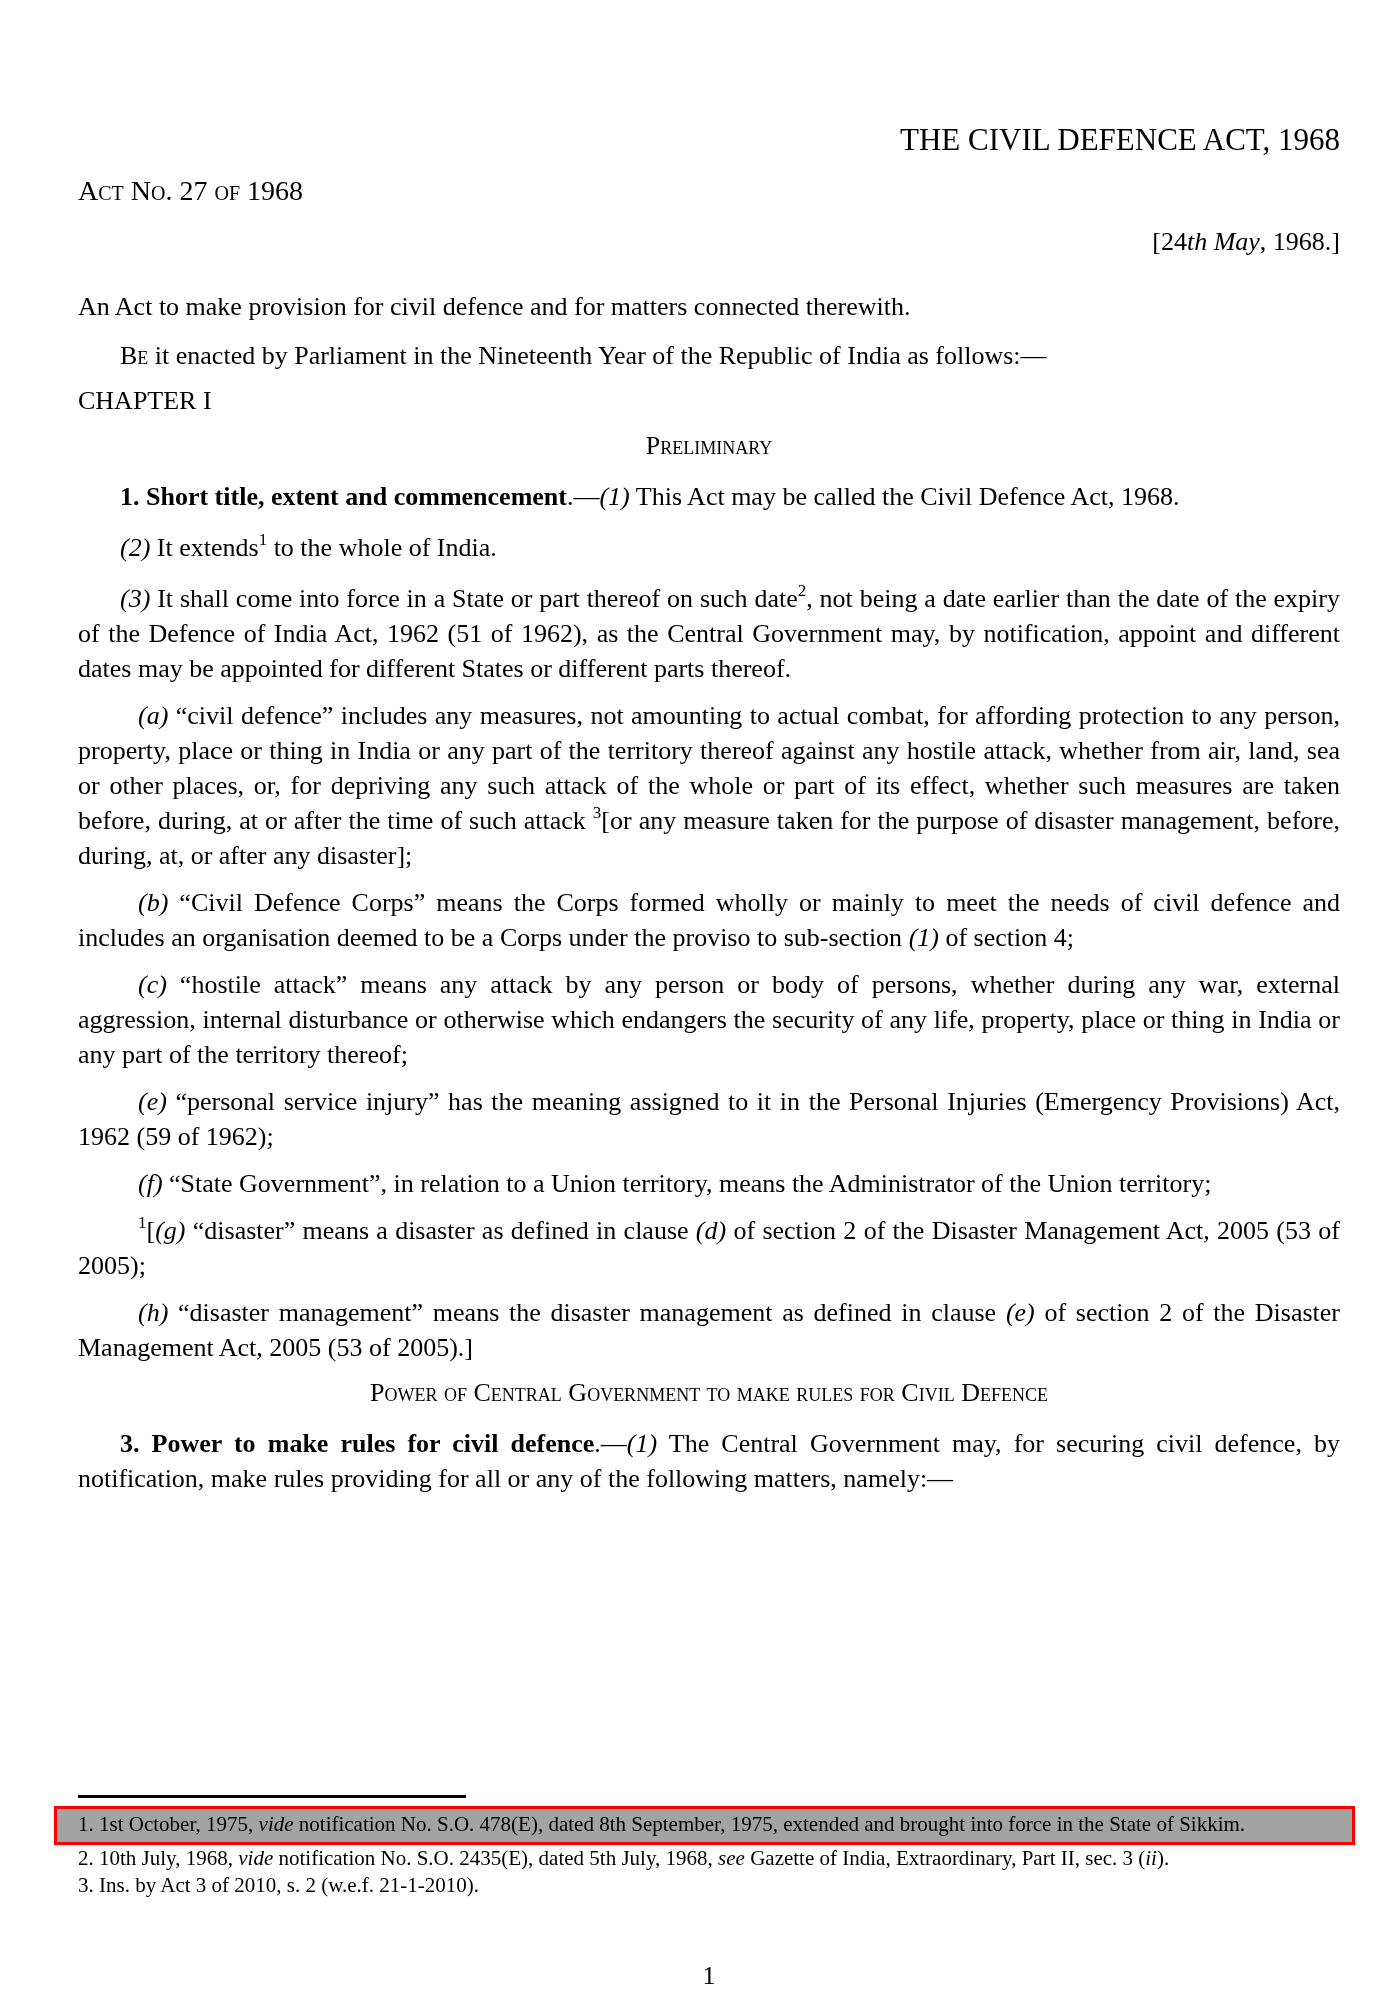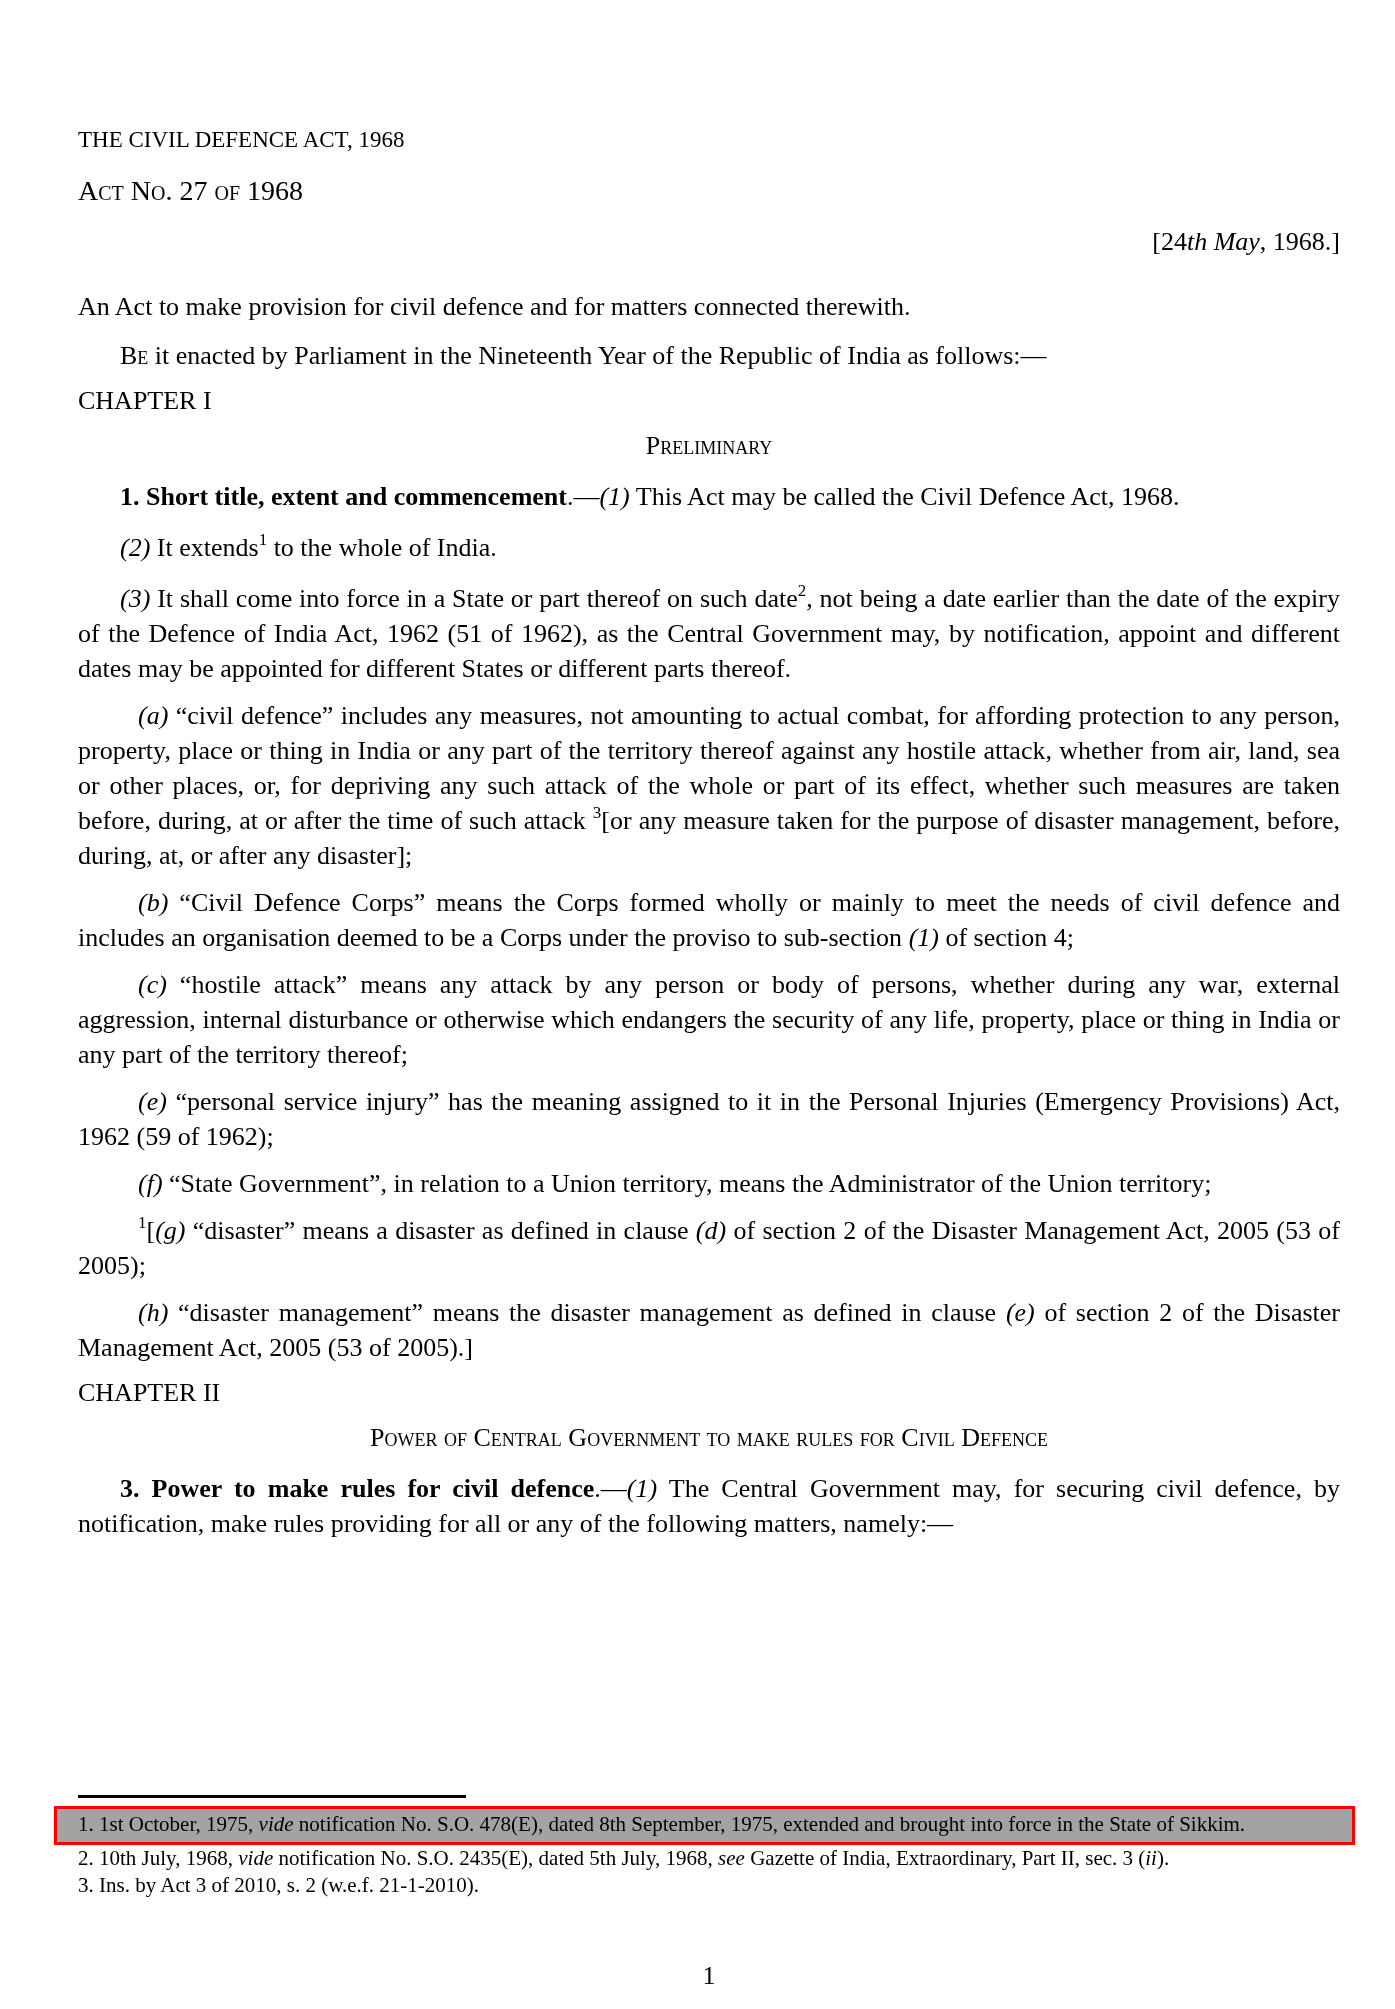--- a/index.html
+++ b/index.html
@@ -11,21 +11,21 @@
     font-family:"Liberation Serif", serif;
     color:#000;
     overflow:hidden;
   }
   .content {
     padding:122px 55px 0 78px;
     font-size:26px;
     line-height:35px;
   }
   .content p, .content div, .content h1 { margin:0; }
-  .title   { font-size:23px; line-height:36px; text-align:left; font-weight:normal; }
+  .title   { font-size:31px; line-height:36px; text-align:right; font-weight:normal; }
   .actno   { font-size:28px; font-variant:small-caps; margin-top:15px !important; }
   .dateline{ text-align:right; margin-top:16px !important; }
   .longtitle { margin-top:30px !important; }
   .enact   { margin-top:14px !important; text-indent:42px; }
   .chapter { text-align:left; margin-top:10px !important; }
   .chapsub { text-align:center; font-variant:small-caps; margin-top:10px !important; }
   .para    { text-align:justify; text-indent:42px; margin-top:16px !important; }
   .para.tight { margin-top:8px !important; }
   .clause  { text-align:justify; margin-left:40px; text-indent:60px; margin-top:12px !important; }
   .r-i  { font-style:italic; }
@@ -66,21 +66,20 @@
     <p class="para"><span class="r-i">(3)</span><span> It shall come into force in a State or part thereof on such date</span><span class="r-sup">2</span><span>, not being a date earlier than the date of the expiry of the Defence of India Act, 1962 (51 of 1962), as the Central Government may, by notification, appoint and different dates may be appointed for different States or different parts thereof.</span></p>
 
     <p class="clause"><span class="r-i">(a)</span><span> “civil defence” includes any measures, not amounting to actual combat, for affording protection to any person, property, place or thing in India or any part of the territory thereof against any hostile attack, whether from air, land, sea or other places, or, for depriving any such attack of the whole or part of its effect, whether such measures are taken before, during, at or after the time of such attack </span><span class="r-sup">3</span><span>[or any measure taken for the purpose of disaster management, before, during, at, or after any disaster];</span></p>
     <p class="clause"><span class="r-i">(b)</span><span> “Civil Defence Corps” means the Corps formed wholly or mainly to meet the needs of civil defence and includes an organisation deemed to be a Corps under the proviso to sub-section </span><span class="r-i">(1)</span><span> of section 4;</span></p>
     <p class="clause"><span class="r-i">(c)</span><span> “hostile attack” means any attack by any person or body of persons, whether during any war, external aggression, internal disturbance or otherwise which endangers the security of any life, property, place or thing in India or any part of the territory thereof;</span></p>
     <p class="clause"><span class="r-i">(e)</span><span> “personal service injury” has the meaning assigned to it in the Personal Injuries (Emergency Provisions) Act, 1962 (59 of 1962);</span></p>
     <p class="clause"><span class="r-i">(f)</span><span> “State Government”, in relation to a Union territory, means the Administrator of the Union territory;</span></p>
     <p class="clause"><span class="r-sup">1</span><span>[</span><span class="r-i">(g)</span><span> “disaster” means a disaster as defined in clause </span><span class="r-i">(d)</span><span> of section 2 of the Disaster Management Act, 2005 (53 of 2005);</span></p>
     <p class="clause"><span class="r-i">(h)</span><span> “disaster management” means the disaster management as defined in clause </span><span class="r-i">(e)</span><span> of section 2 of the Disaster Management Act, 2005 (53 of 2005).]</span></p>
 
-    <div class="chapter">CHAPTER II</div>
     <div class="chapsub">Power of Central Government to make rules for Civil Defence</div>
 
     <p class="para"><span class="r-b">3. Power to make rules for civil defence</span><span>.—</span><span class="r-i">(1)</span><span> The Central Government may, for securing civil defence, by notification, make rules providing for all or any of the following matters, namely:—</span></p>
   </div>
 
   <div class="footnotes">
     <div class="fnrule"></div>
     <div class="fn-highlight" style="background: #a3a3a3; border-color: rgb(255, 0, 0);"><span>1. 1st October, 1975, </span><span class="r-i">vide</span><span> notification No. S.O. 478(E), dated 8th September, 1975, extended and brought into force in the State of Sikkim.</span></div>
     <div class="fn"><span>2. 10th July, 1968, </span><span class="r-i">vide</span><span> notification No. S.O. 2435(E), dated 5th July, 1968, </span><span class="r-i">see</span><span> Gazette of India, Extraordinary, Part II, sec. 3 (</span><span class="r-i">ii</span><span>).</span></div>
     <div class="fn"><span>3. Ins. by Act 3 of 2010, s. 2 (w.e.f. 21-1-2010).</span></div>

